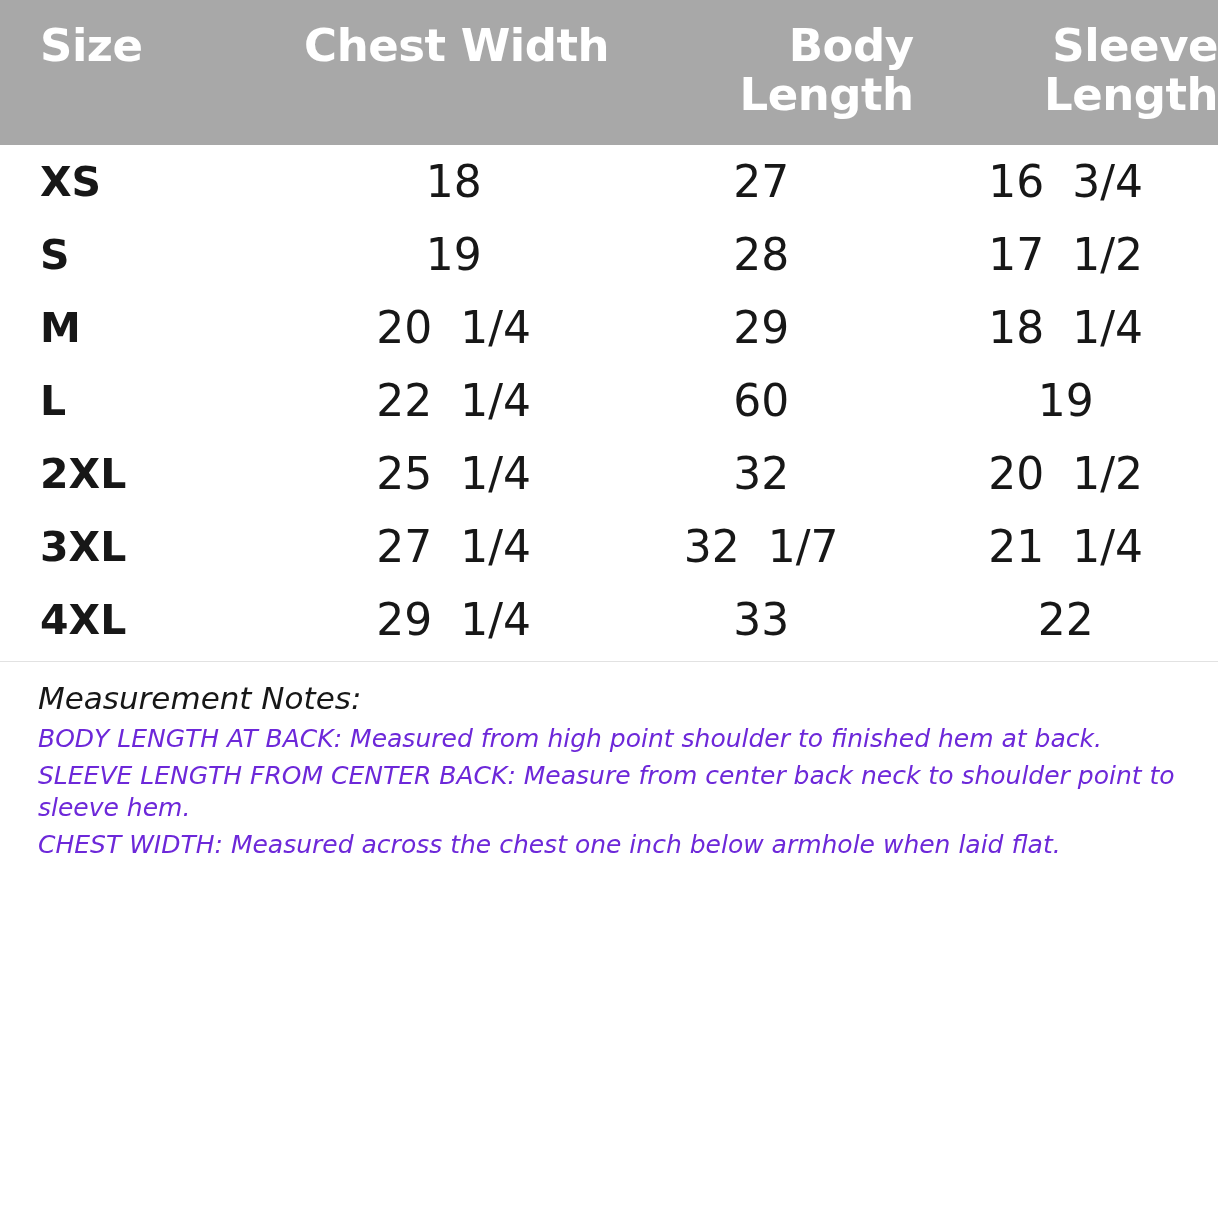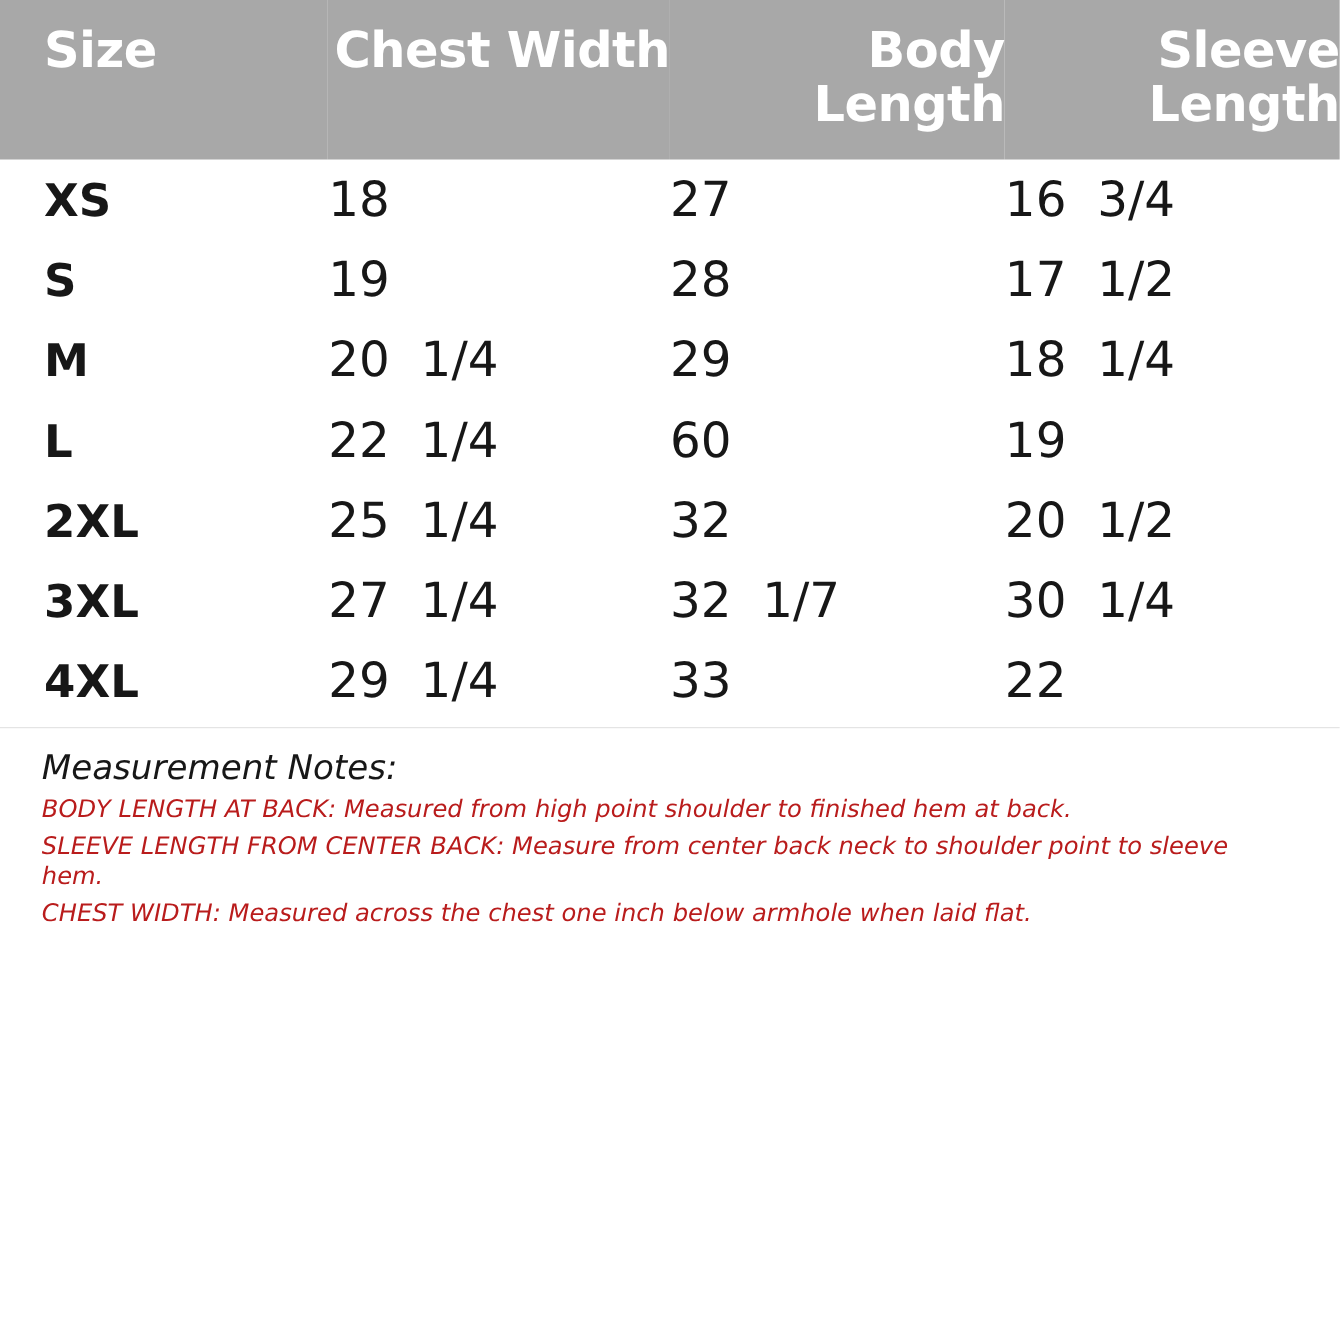--- a/index.html
+++ b/index.html
@@ -45,21 +45,21 @@
     text-align: right;
     letter-spacing: -0.5px;
   }
   thead th.th-size {
     text-align: left;
     padding-left: 40px;
   }
 
   tbody td {
     font-size: 44px;
-    text-align: left;
+    text-align: center;
     padding: 11px 0 11px 0;
     color: #171717;
     font-weight: normal;
     white-space: pre;
   }
   tbody td.cell-size {
     text-align: left;
     padding-left: 40px;
     font-weight: bold;
     font-size: 41px;
@@ -75,24 +75,24 @@
     margin-top: 2px;
     font-style: italic;
   }
   .notes-title {
     font-size: 31px;
     line-height: 1.32;
     margin-bottom: 4px;
     color: #171717;
   }
   .note {
-    font-size: 22px;
+    font-size: 25px;
     line-height: 1.30;
     margin-bottom: 4px;
-    color: #b91c1c;
+    color: #6d28d9;
   }
 </style>
 </head>
 <body>
 
 <div class="sheet">
 
   <table class="size-table">
     <colgroup>
       <col class="c-size">
@@ -136,21 +136,21 @@
       <tr>
         <td class="cell-size">2XL</td>
         <td>25  1/4</td>
         <td>32</td>
         <td>20  1/2</td>
       </tr>
       <tr>
         <td class="cell-size">3XL</td>
         <td>27  1/4</td>
         <td>32  1/7</td>
-        <td>30  1/4</td>
+        <td>21  1/4</td>
       </tr>
       <tr>
         <td class="cell-size">4XL</td>
         <td>29  1/4</td>
         <td>33</td>
         <td>22</td>
       </tr>
     </tbody>
   </table>
 

